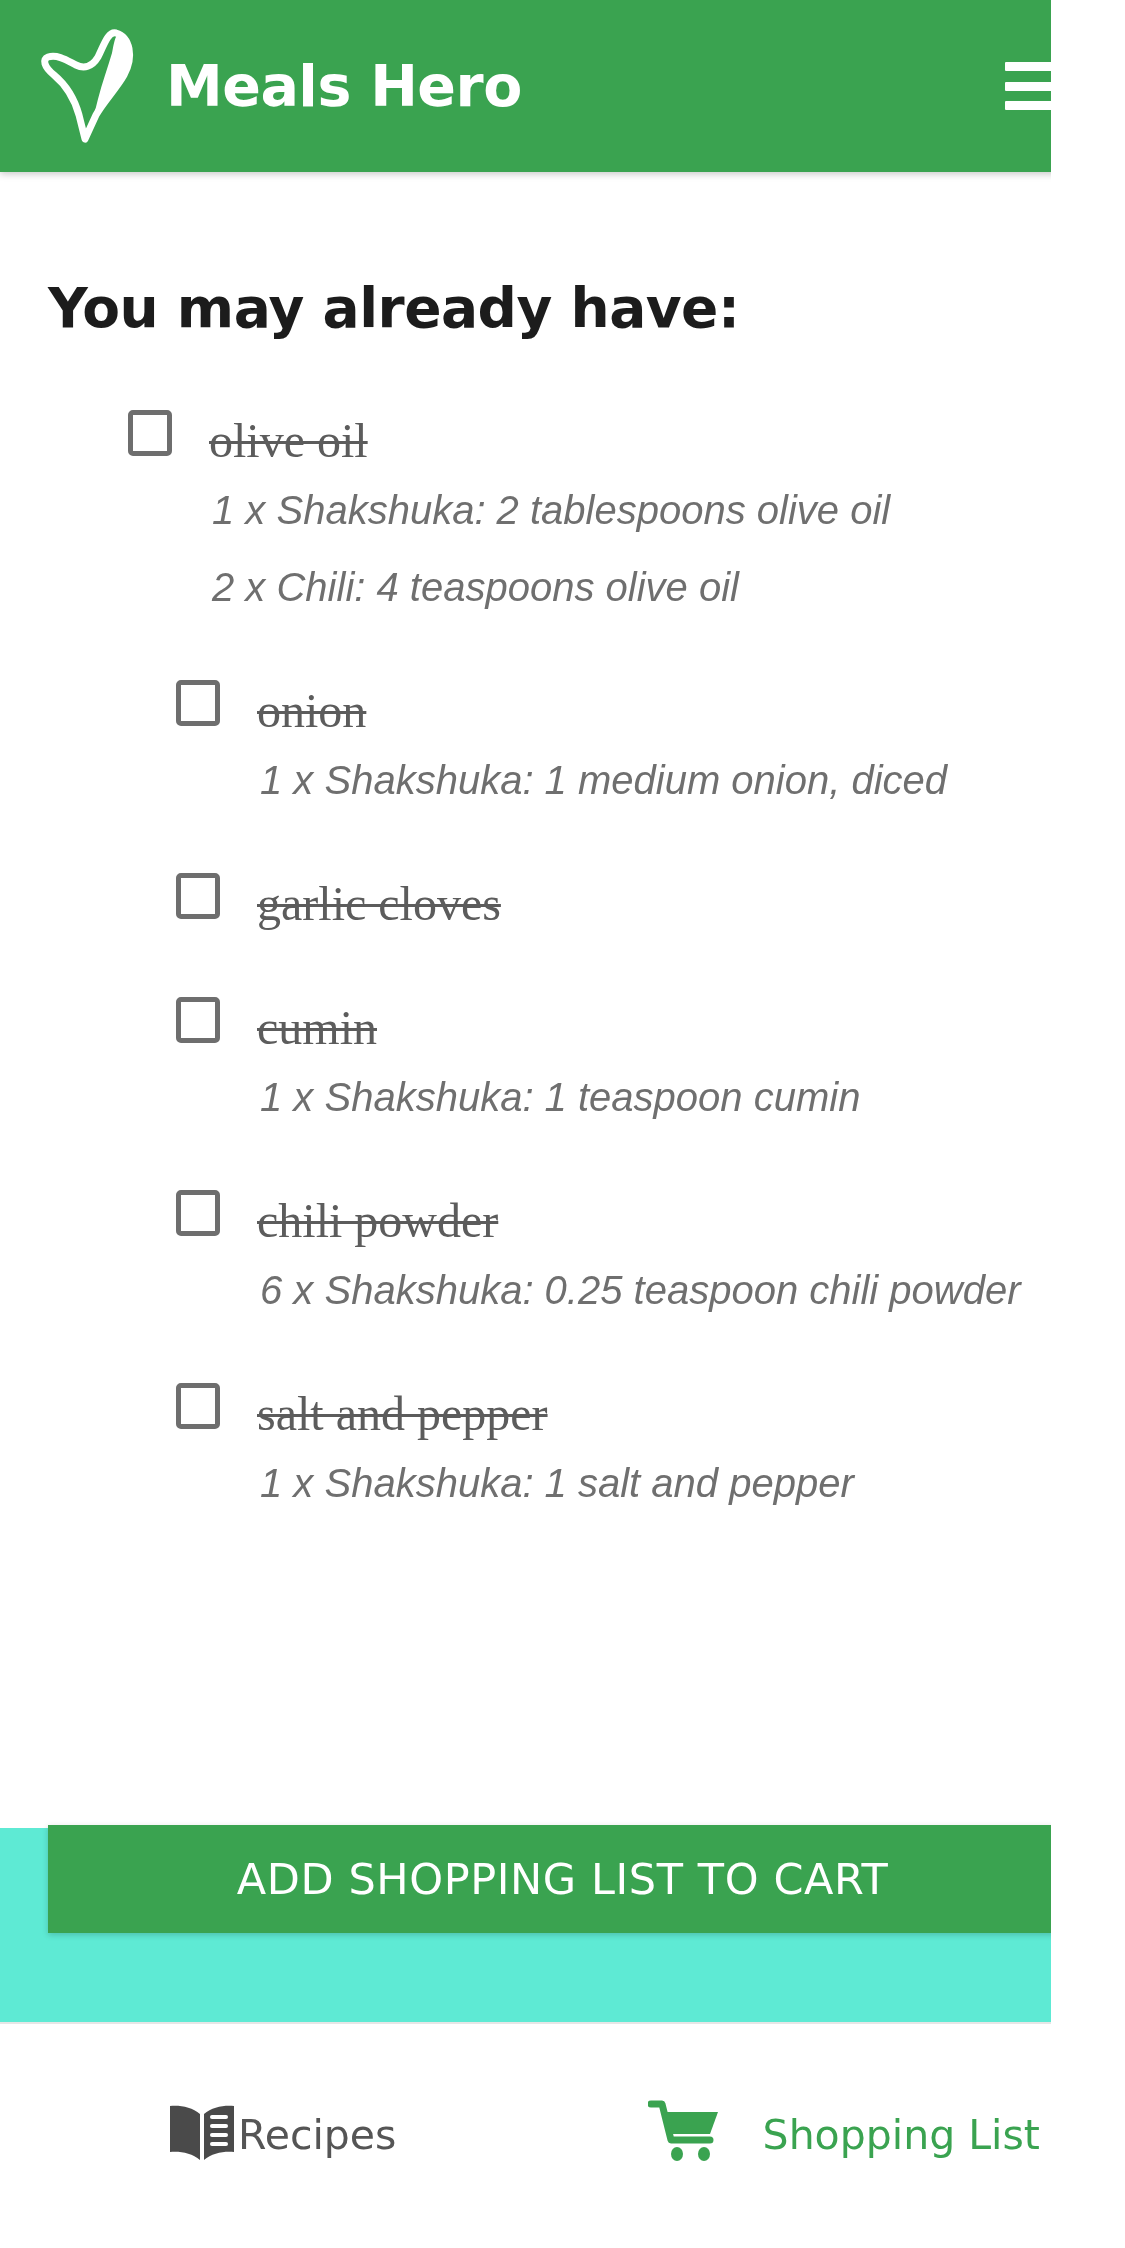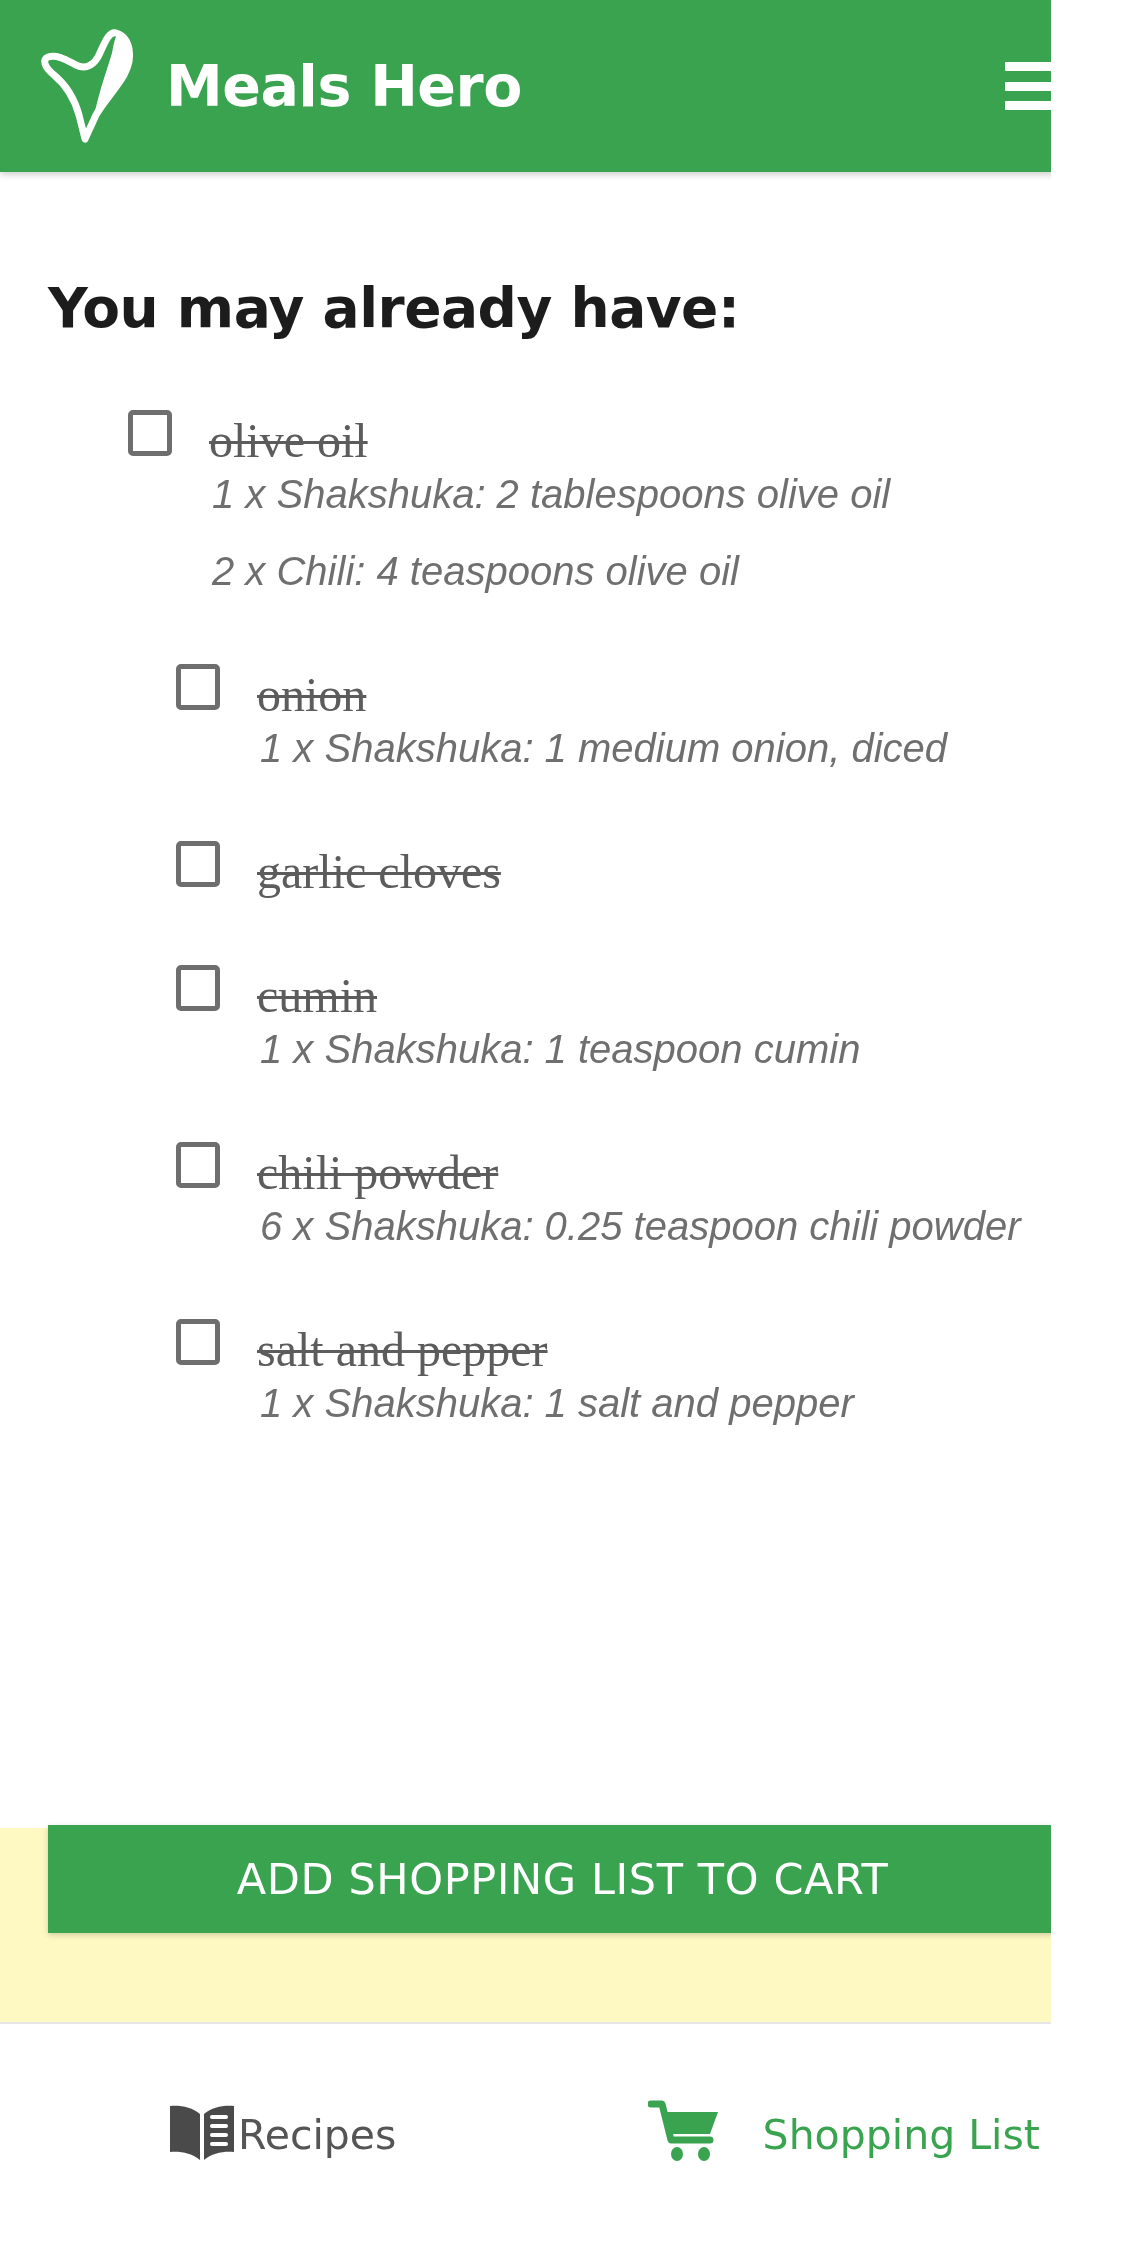--- a/index.html
+++ b/index.html
@@ -2,21 +2,21 @@
 <html><head>
 <meta charset="utf-8">
 <style>
   * { margin:0; padding:0; box-sizing:border-box; }
   html,body{
     width:1125px; height:2248px;
     background:#ffffff;
     font-family:"Liberation Sans", sans-serif;
     overflow:hidden;
   }
-  .phone{ position:relative; width:1051px; height:2248px; background:#fef9c3; overflow:hidden; }
+  .phone{ position:relative; width:1051px; height:2248px; background:#5eead4; overflow:hidden; }
 
   
   .header{
     position:absolute; left:0; top:0; width:1125px; height:172px;
     background:#3aa350;
     display:flex; align-items:center;
     z-index:30;
     box-shadow:0 2px 7px rgba(0,0,0,0.22);
   }
   .brand{ display:flex; align-items:center; margin-left:38px; }
@@ -71,21 +71,21 @@
   .item-name{
     margin-left:37px;
     font-size:48px; color:#5c5c5c;
     text-decoration:line-through;
     text-decoration-thickness:3px;
     font-family:Liberation Serif, serif;
     white-space:nowrap;
     margin-top:15px;
   }
   .sub{
-    margin-left:212px; margin-top:8px;
+    margin-left:212px; margin-top:24px;
     font-size:40px; font-style:italic; color:#6f6f6f;
     white-space:nowrap;
     font-family:"Liberation Sans", sans-serif;
   }
   .item + .item{ margin-top:62px;padding-left:48px; }
   .item .sub + .sub{ margin-top:32px; }
 
   
   .cta-wrap{
     position:absolute; left:0; top:1825px; width:1125px; height:130px;

